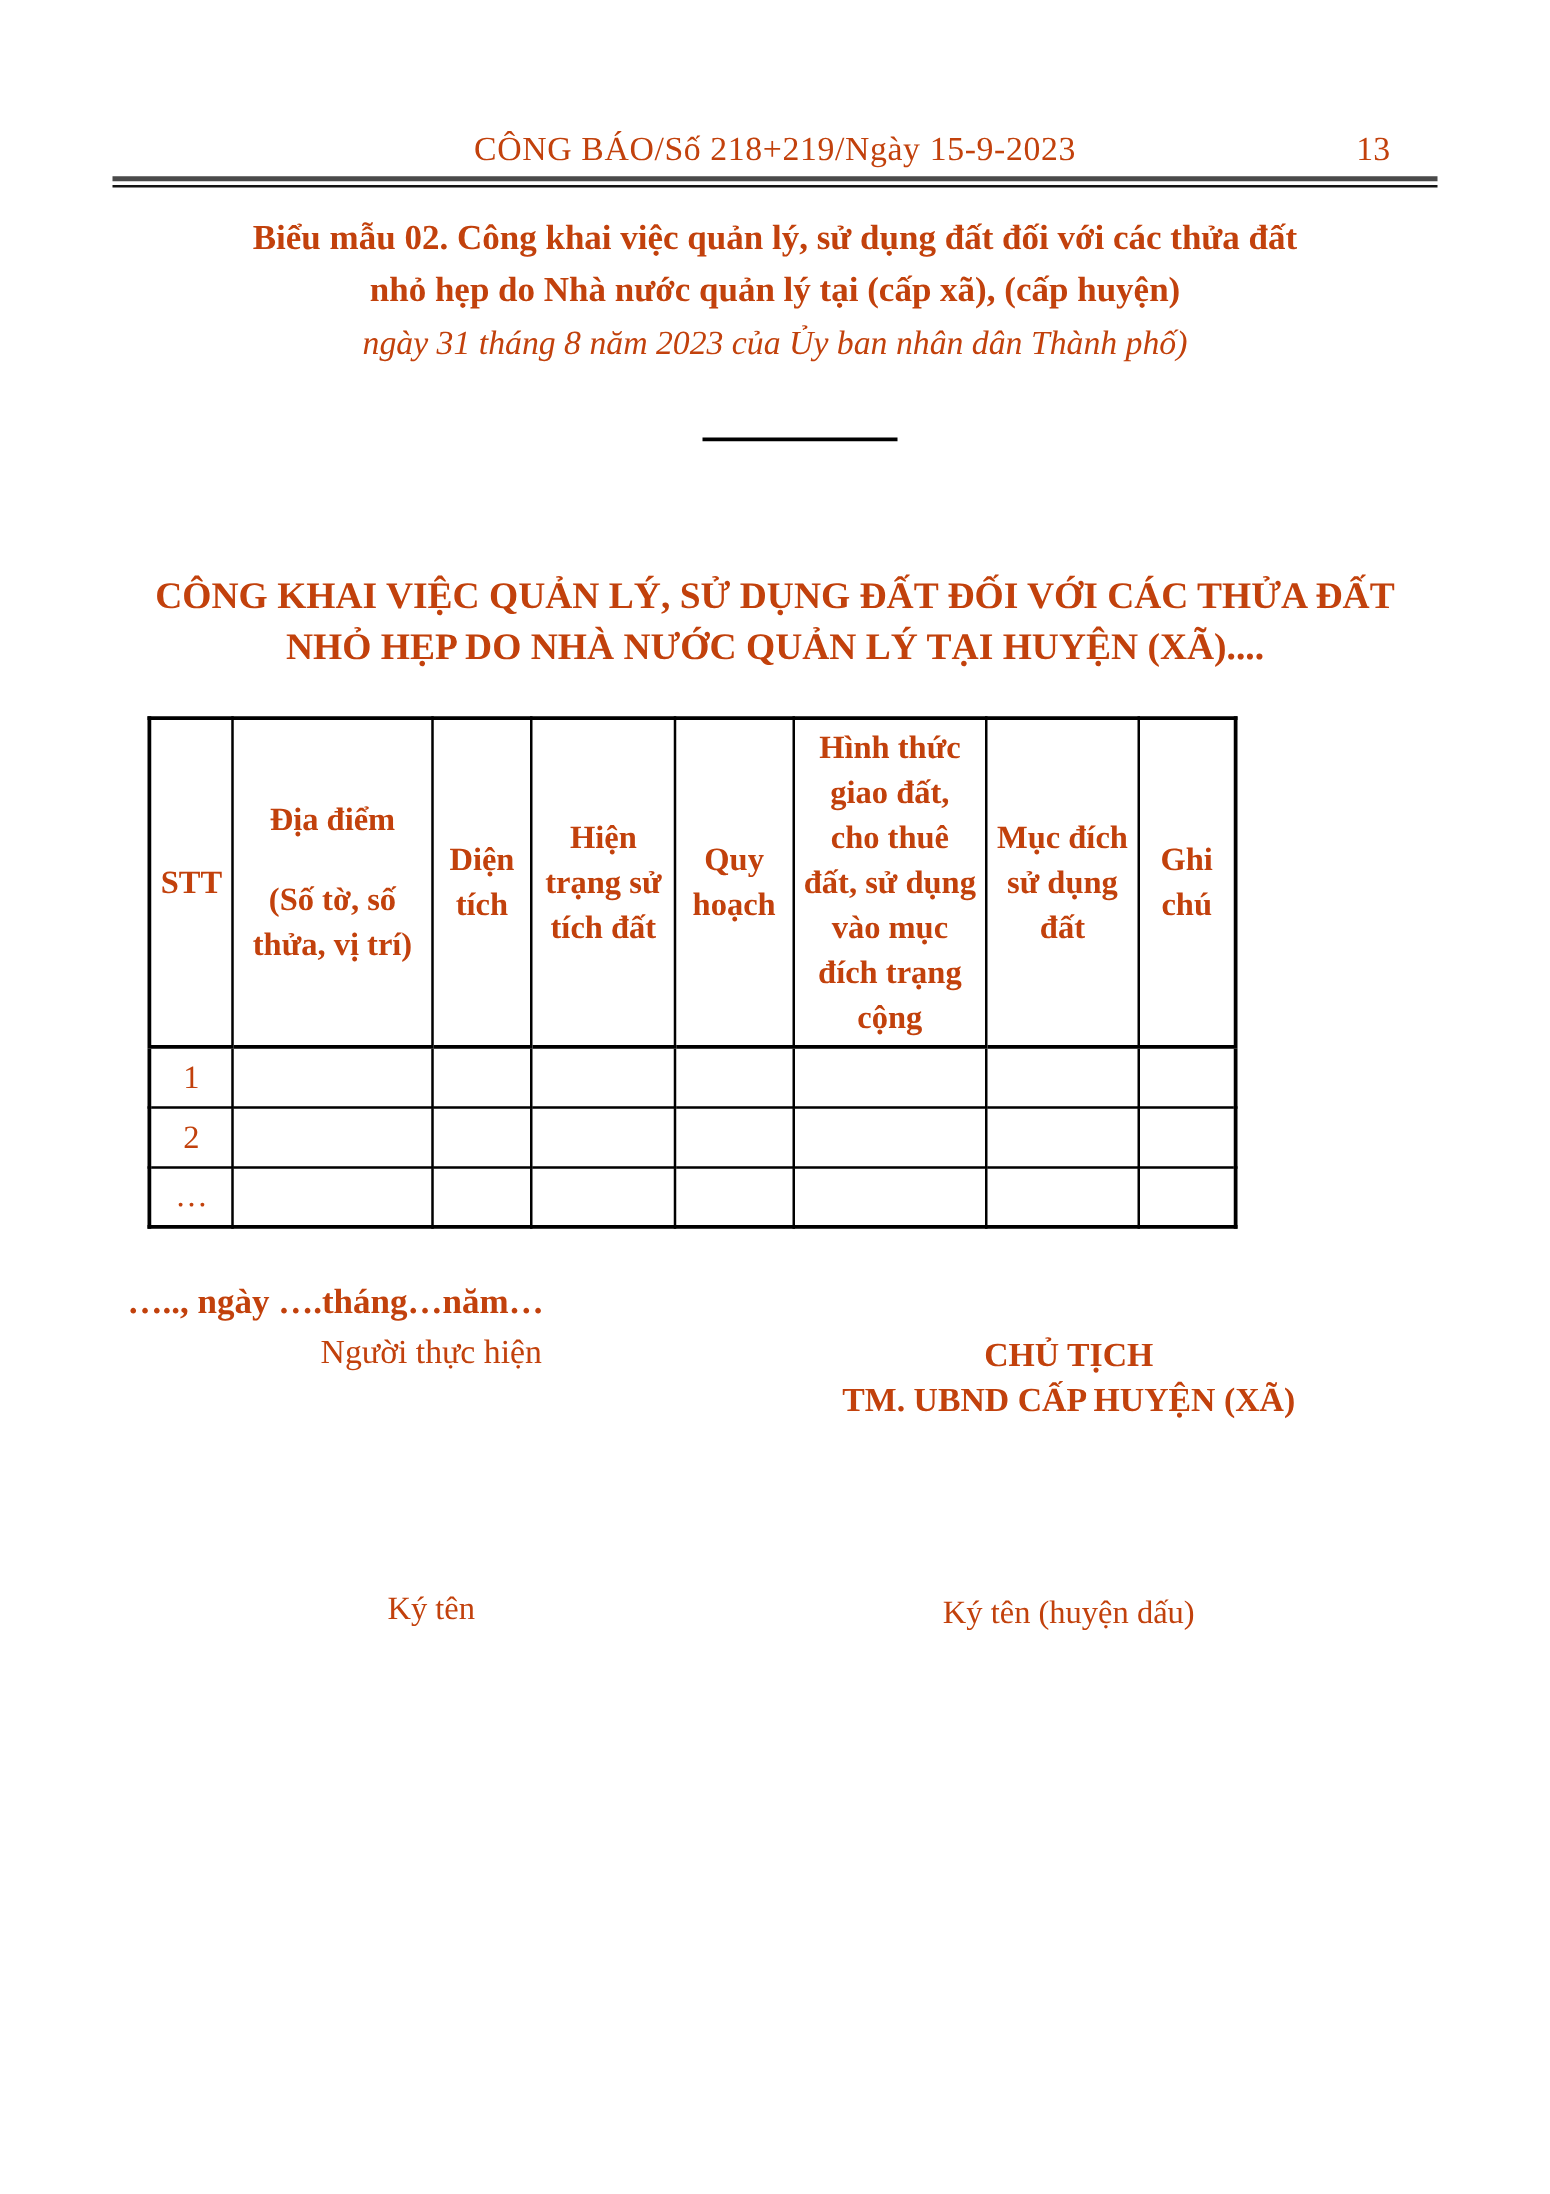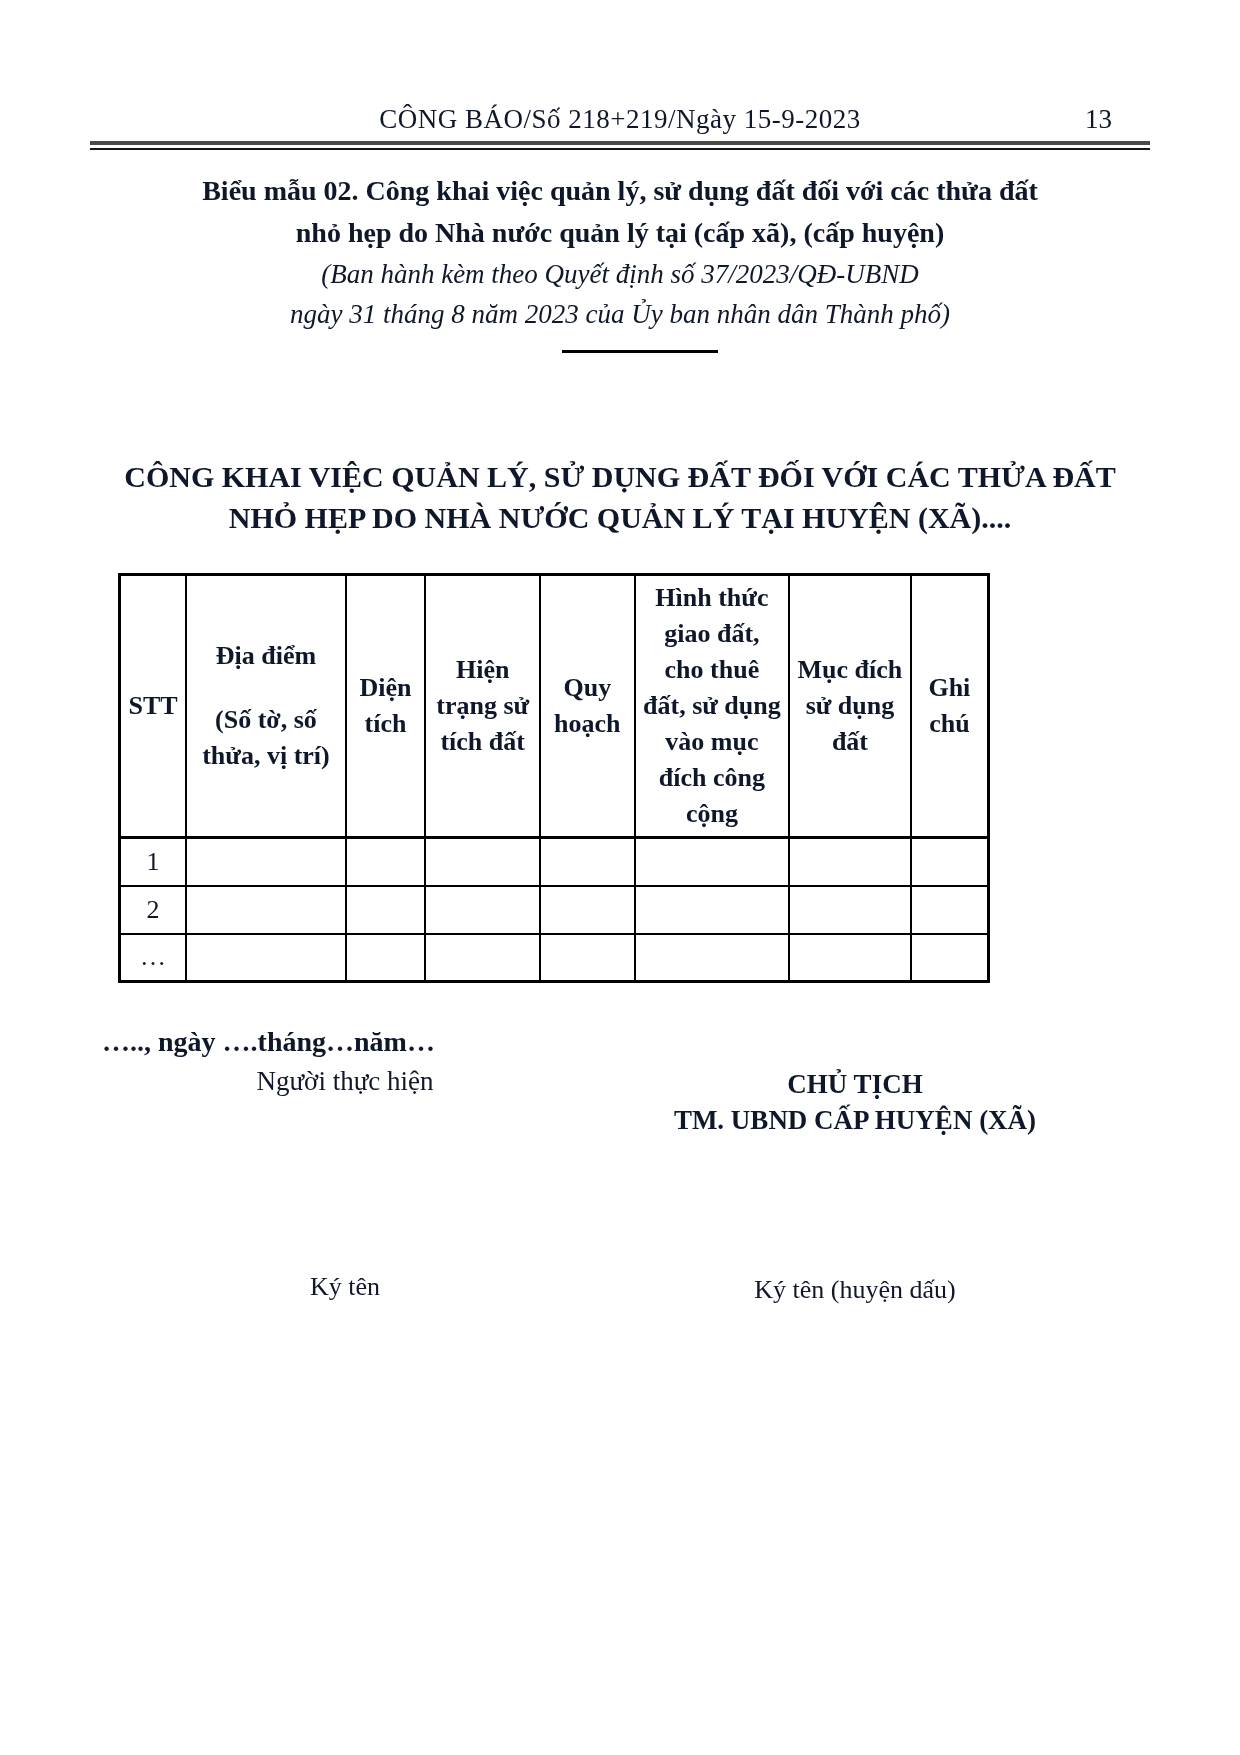--- a/index.html
+++ b/index.html
@@ -4,21 +4,21 @@
 <style>
   * { margin: 0; padding: 0; box-sizing: border-box; }
   html, body { background: #e8e8e8; }
   .page {
     position: relative;
     width: 1240px;
     height: 1755px;
     margin: 0 auto;
     background: #ffffff;
     font-family: "Liberation Serif", "DejaVu Serif", serif;
-    color: #0f172a;
+    color: #c2410c;
     overflow: hidden;
   }
   .content {
     position: absolute;
     left: 100px;
     top: 0;
     width: 1040px;
     height: 100%;
   }
 
@@ -173,21 +173,20 @@
     <div class="gazette-header">CÔNG BÁO/Số 218+219/Ngày 15-9-2023</div>
     <div class="page-number">13</div>
     <div class="header-rule"></div>
 
     <div class="form-title">
       <div>Biểu mẫu 02. Công khai việc quản lý, sử dụng đất đối với các thửa đất</div>
       <div>nhỏ hẹp do Nhà nước quản lý tại (cấp xã), (cấp huyện)</div>
     </div>
 
     <div class="issuance-note">
-      <div>(Ban hành kèm theo Quyết định số 37/2023/QĐ-UBND</div>
       <div>ngày 31 tháng 8 năm 2023 của Ủy ban nhân dân Thành phố)</div>
     </div>
 
     <div class="section-divider"></div>
 
 
     <div class="document-heading">
       <div>CÔNG KHAI VIỆC QUẢN LÝ, SỬ DỤNG ĐẤT ĐỐI VỚI CÁC THỬA ĐẤT</div>
       <div>NHỎ HẸP DO NHÀ NƯỚC QUẢN LÝ TẠI HUYỆN (XÃ)....</div>
     </div>
@@ -216,21 +215,21 @@
             <th>
               <div class="th-title">Diện tích</div>
             </th>
             <th>
               <div class="th-title">Hiện trạng sử tích đất</div>
             </th>
             <th>
               <div class="th-title">Quy hoạch</div>
             </th>
             <th>
-              <div class="th-title">Hình thức giao đất, cho thuê đất, sử dụng vào mục đích công cộng</div>
+              <div class="th-title">Hình thức giao đất, cho thuê đất, sử dụng vào mục đích trạng cộng</div>
             </th>
             <th>
               <div class="th-title">Mục đích sử dụng đất</div>
             </th>
             <th>
               <div class="th-title">Ghi chú</div>
             </th>
           </tr>
         </thead>
         <tbody>

